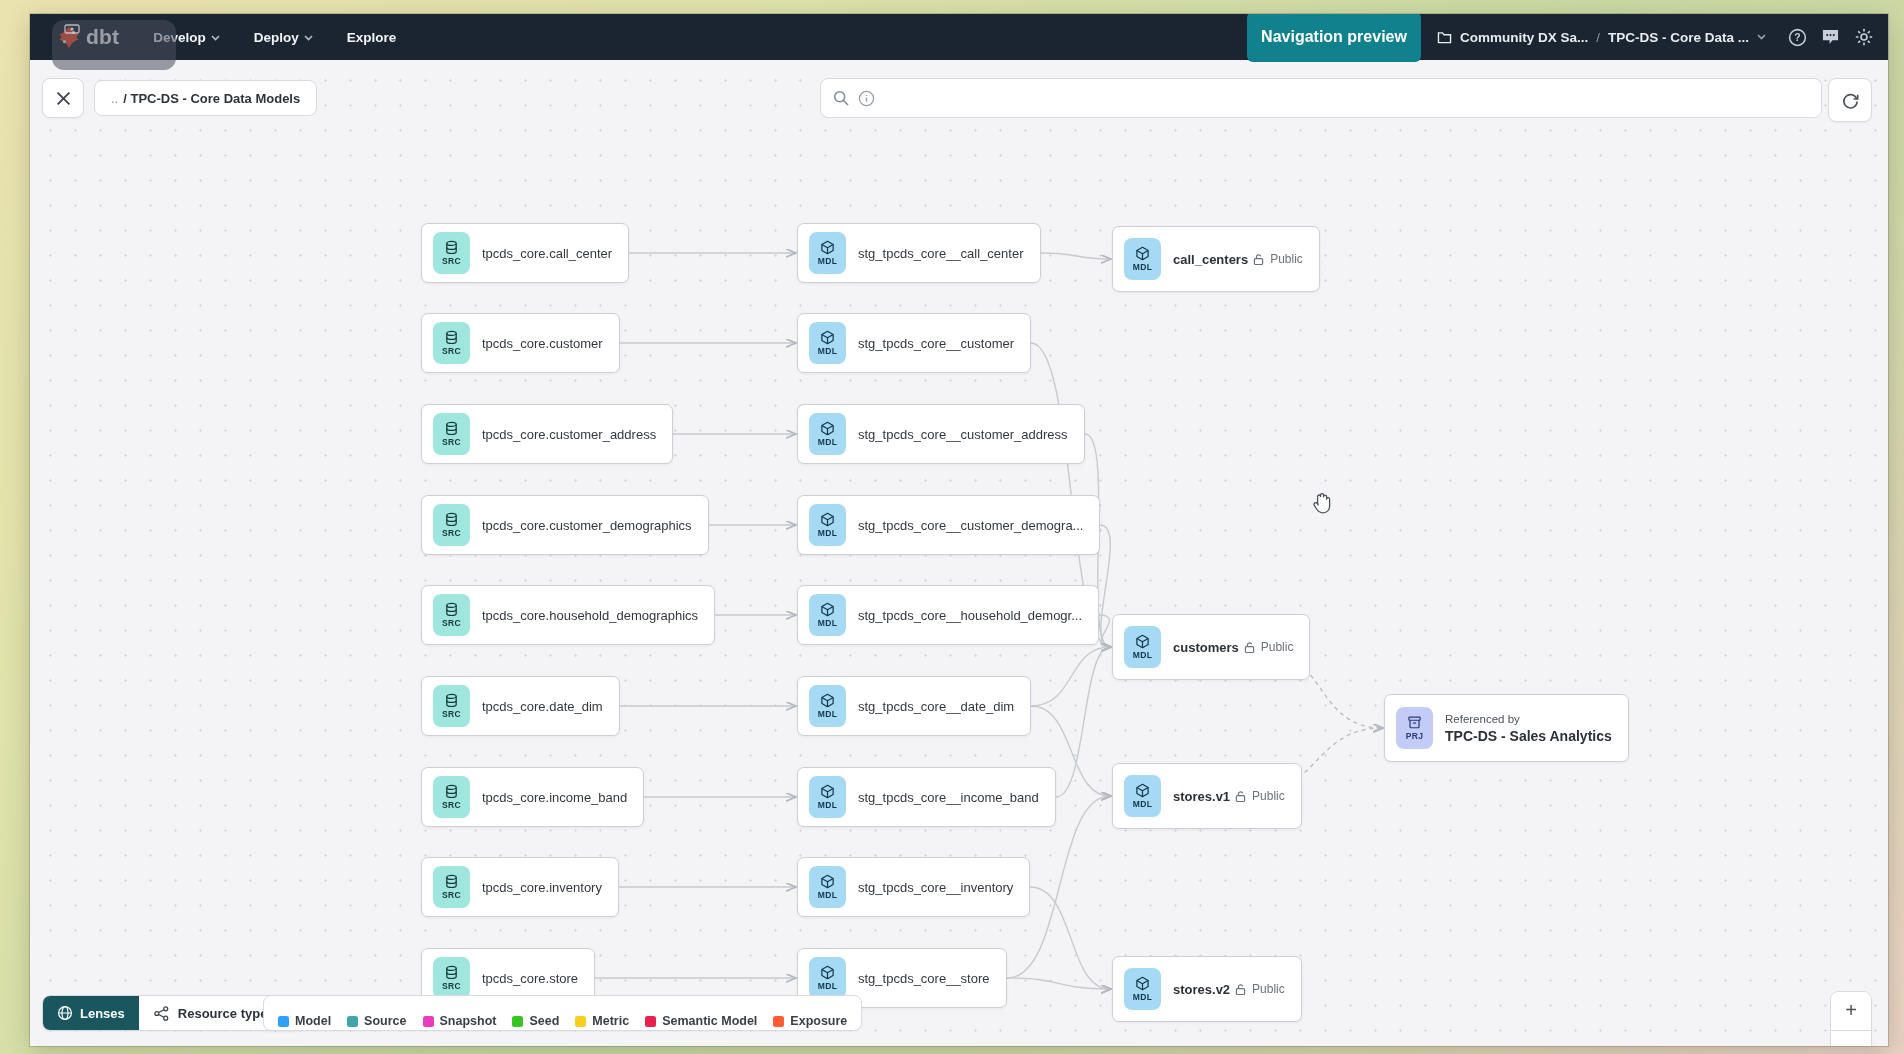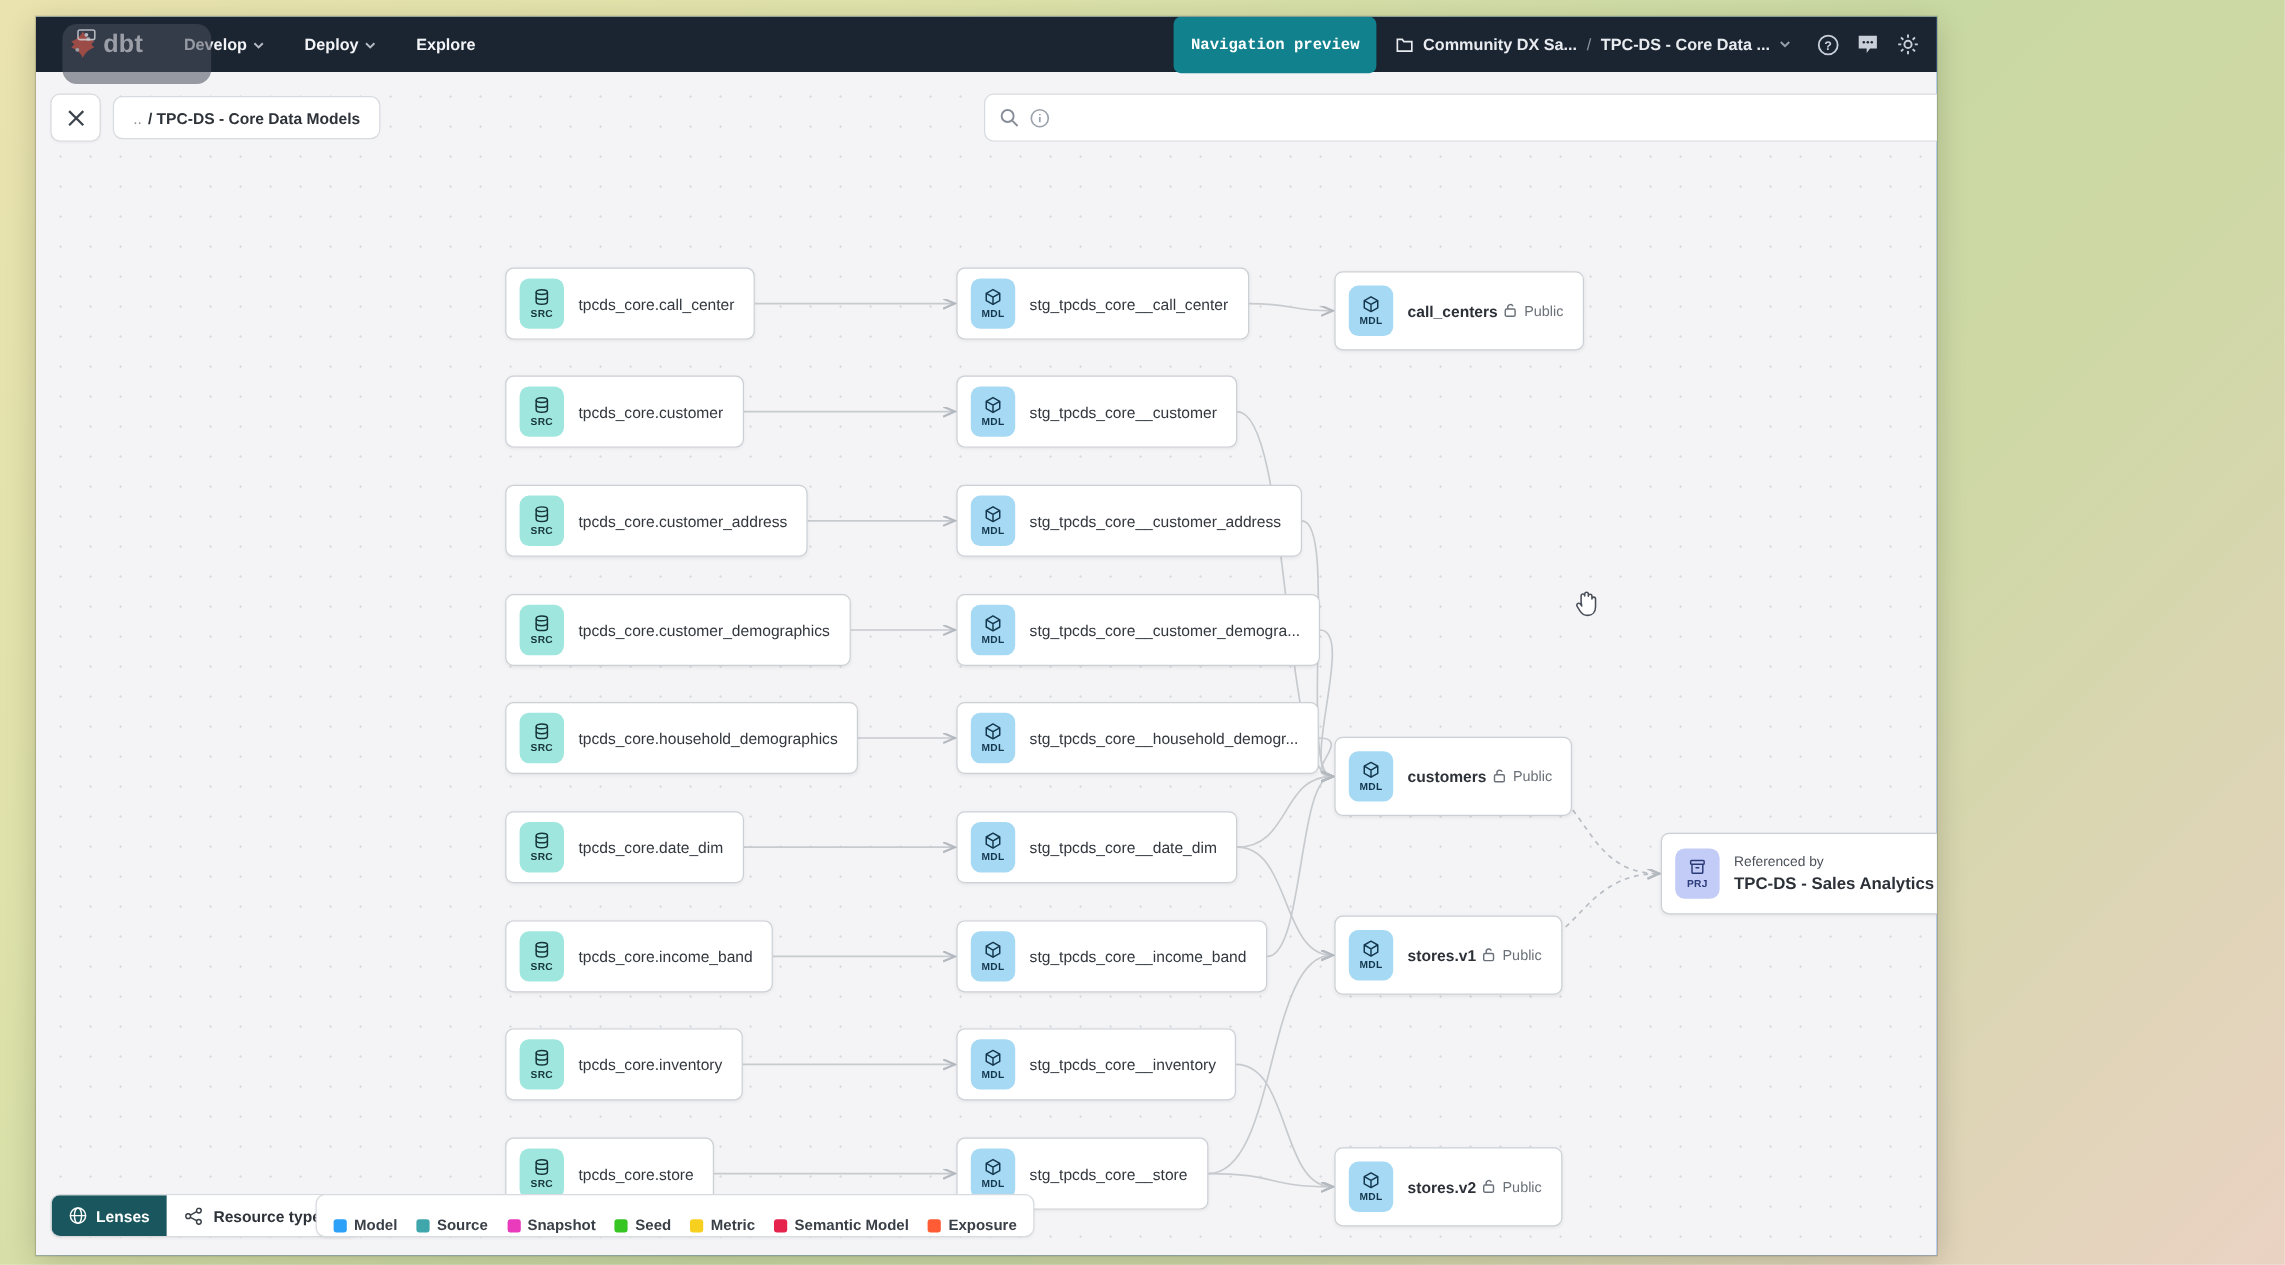--- a/index.html
+++ b/index.html
@@ -3,44 +3,44 @@
 <meta charset="utf-8">
 <style>
   * { margin:0; padding:0; box-sizing:border-box; }
   html,body { width:1904px; height:1054px; overflow:hidden; }
   body {
     font-family:"Liberation Sans", sans-serif;
     background:linear-gradient(135deg,#eae3af 0%,#dfe2aa 25%,#c9d9a3 55%,#cfd8a6 70%,#ead2c3 100%);
   }
   
   .app {
-    position:absolute; left:30px; top:14px; width:1584px; height:1032px;
-    background:#3b82f6; overflow:hidden; box-shadow:0 0 0 1px rgba(0,0,0,.15), 0 6px 24px rgba(0,0,0,.18);
+    position:absolute; left:30px; top:14px; width:1858px; height:1032px;
+    background:#fef9c3; overflow:hidden; box-shadow:0 0 0 1px rgba(0,0,0,.15), 0 6px 24px rgba(0,0,0,.18);
   }
   
   .shot-overlay {
     position:absolute; left:22px; top:6px; width:124px; height:50px;
     background:rgba(73,79,92,.55); border-radius:12px; z-index:50;
     display:flex; align-items:flex-start; padding:4px 0 0 12px;
   }
   .shot-overlay svg { opacity:.8; }
   
   .navbar {
     position:absolute; left:0; top:0; width:100%; height:46px;
     background:#1b2431; display:flex; align-items:center; padding:0 14px 0 26px; z-index:20;
   }
   .logo { display:flex; align-items:center; gap:4px; margin-right:34px; }
   .logo-text { color:#fff; font-weight:bold; font-size:21px; letter-spacing:.2px; }
   .nav-menu { display:flex; align-items:center; gap:34px; }
   .nav-item { color:#f2f4f7; font-size:13.5px; font-weight:bold; display:flex; align-items:center; gap:5px; cursor:pointer; }
   .nav-item svg { margin-top:2px; }
   .nav-right { margin-left:auto; display:flex; align-items:center; gap:16px; }
   .preview-btn {
-    background:#10818d; color:#fff; font-size:13px; font-weight:bold;
-    border:none; border-radius:6px; padding:16px 14px; cursor:pointer;font-family:Liberation Mono, monospace;
+    background:#10818d; color:#fff; font-size:16px; font-weight:bold;
+    border:none; border-radius:6px; padding:16px 14px; cursor:pointer;
   }
   .crumbs { display:flex; align-items:center; gap:8px; color:#e8ebef; font-size:13.5px; font-weight:bold; }
   .crumb-sep { color:#8d94a0; font-weight:normal; }
   .nav-icons { display:flex; align-items:center; gap:14px; margin-left:6px; }
   .nav-icon { color:#c9cfd8; font-size:18px; line-height:1; cursor:pointer; display:flex; align-items:center; }
   
   .content {
     position:absolute; left:0; top:46px; width:100%; height:986px;
     background-color:#f4f4f6;
     background-image:radial-gradient(circle,#d9dbdf 1.1px, transparent 1.1px);
@@ -85,21 +85,21 @@
     width:37px; height:42px; border-radius:8px; flex:0 0 auto;
     display:flex; flex-direction:column; align-items:center; justify-content:center; gap:1px;
   }
   .icon-box .tag { font-size:8.5px; font-weight:bold; letter-spacing:.3px; }
   .icon-src { background:#9fe7de; color:#17343b; }
   .icon-mdl { background:#a6d9f3; color:#14374e; }
   .icon-prj { background:#c2ccf6; color:#2b3a78; }
   .node-label { font-size:13px; color:#33383f; }
   .pub-wrap { display:flex; flex-direction:row; gap:4px; }
   .pub-name { font-size:13px; font-weight:bold; color:#2c3138; }
-  .pub-badge { display:flex; gap:5px; font-size:12px; color:#6b7179; }
+  .pub-badge { display:flex; align-items:center; gap:5px; font-size:12px; color:#6b7179; }
   .prj-wrap { display:flex; flex-direction:column; gap:3px; }
   .prj-ref { font-size:11.5px; color:#4c525a; }
   .prj-name { font-size:14px; font-weight:bold; color:#2c3138; }
   .cursor-hand { position:absolute; z-index:30; }
   
   .lens-group {
     position:absolute; left:12px; top:935px; height:36px; display:flex; align-items:stretch;
     border:1px solid #d7dade; border-radius:8px; background:#fff; overflow:hidden;
     box-shadow:0 1px 2px rgba(20,24,30,.04);
   }

